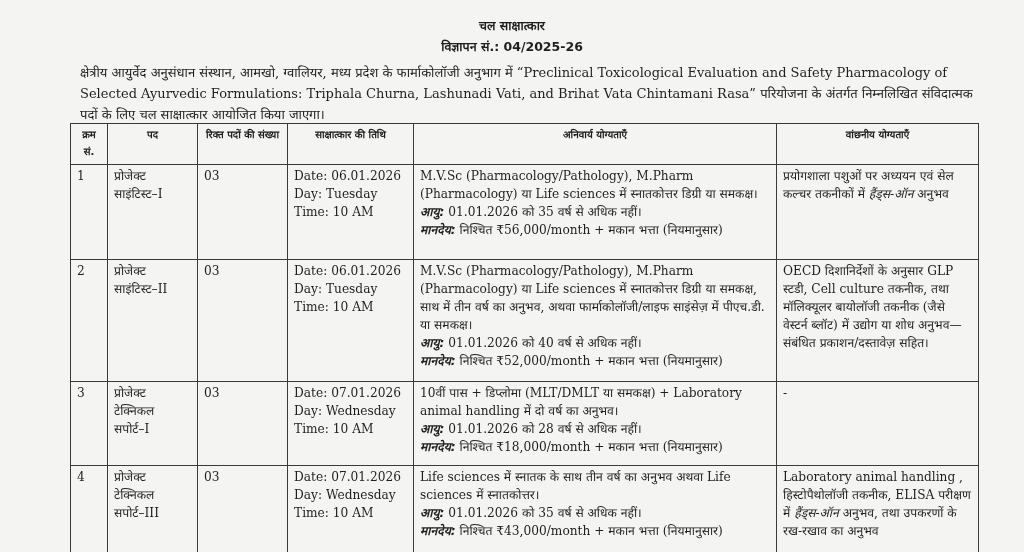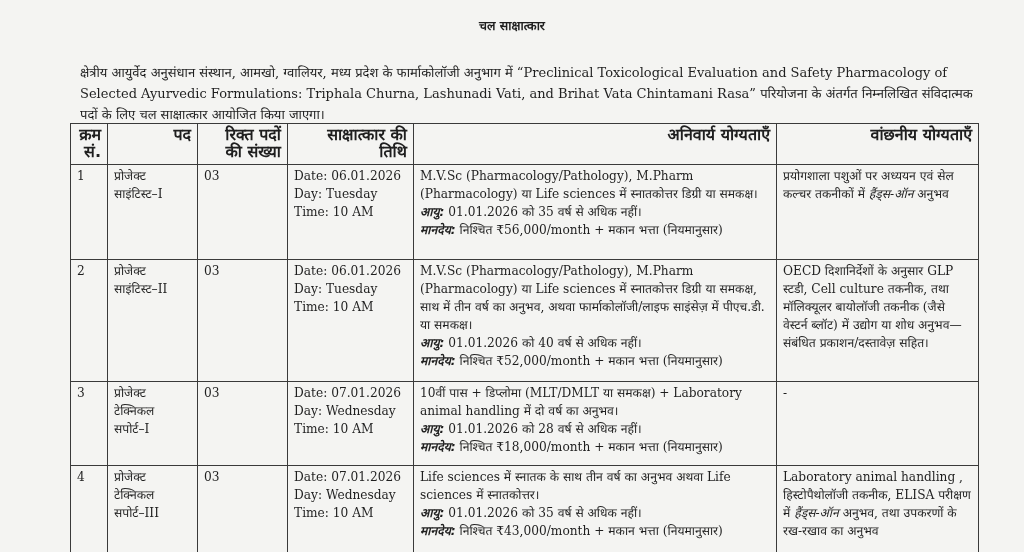--- a/index.html
+++ b/index.html
@@ -26,34 +26,35 @@
     position:absolute; left:70px; top:123px;
     border-collapse:collapse; table-layout:fixed;
     width:908px; font-size:12.2px; line-height:18px;
   }
   table.vac th, table.vac td {
     border:1px solid #3a3a3a; vertical-align:top;
     padding:2px 6px 2px 6px; text-align:left;
   }
   table.vac th {
     font-family:"DejaVu Sans","Liberation Sans",sans-serif;
-    font-weight:bold; text-align:right; font-size:16px; line-height:17px;
+    font-weight:bold; text-align:center; font-size:10px; line-height:17px;
     height:36px;
   }
   th.h-date { text-align:left; }
   td.center { text-align:center; }
   .lbl { font-weight:bold; font-family:"DejaVu Sans","Liberation Sans",sans-serif;font-style:italic; }
   .line { display:block; }
   em.it { font-style:italic;margin-top:47px; }
 </style>
 </head>
 <body>
 
 <div class="page">
   <div class="title t1">चल साक्षात्कार</div>
+  <div class="title t2">विज्ञापन सं.: 04/2025-26</div>
   <div class="intro">क्षेत्रीय आयुर्वेद अनुसंधान संस्थान, आमखो, ग्वालियर, मध्य प्रदेश के फार्माकोलॉजी अनुभाग में “Preclinical Toxicological Evaluation and Safety Pharmacology of Selected Ayurvedic Formulations: Triphala Churna, Lashunadi Vati, and Brihat Vata Chintamani Rasa” परियोजना के अंतर्गत निम्नलिखित संविदात्मक पदों के लिए चल साक्षात्कार आयोजित किया जाएगा।</div>
 
   <table class="vac">
     <colgroup>
       <col style="width:37px">
       <col style="width:90px">
       <col style="width:90px">
       <col style="width:126px">
       <col style="width:363px">
       <col style="width:202px">

